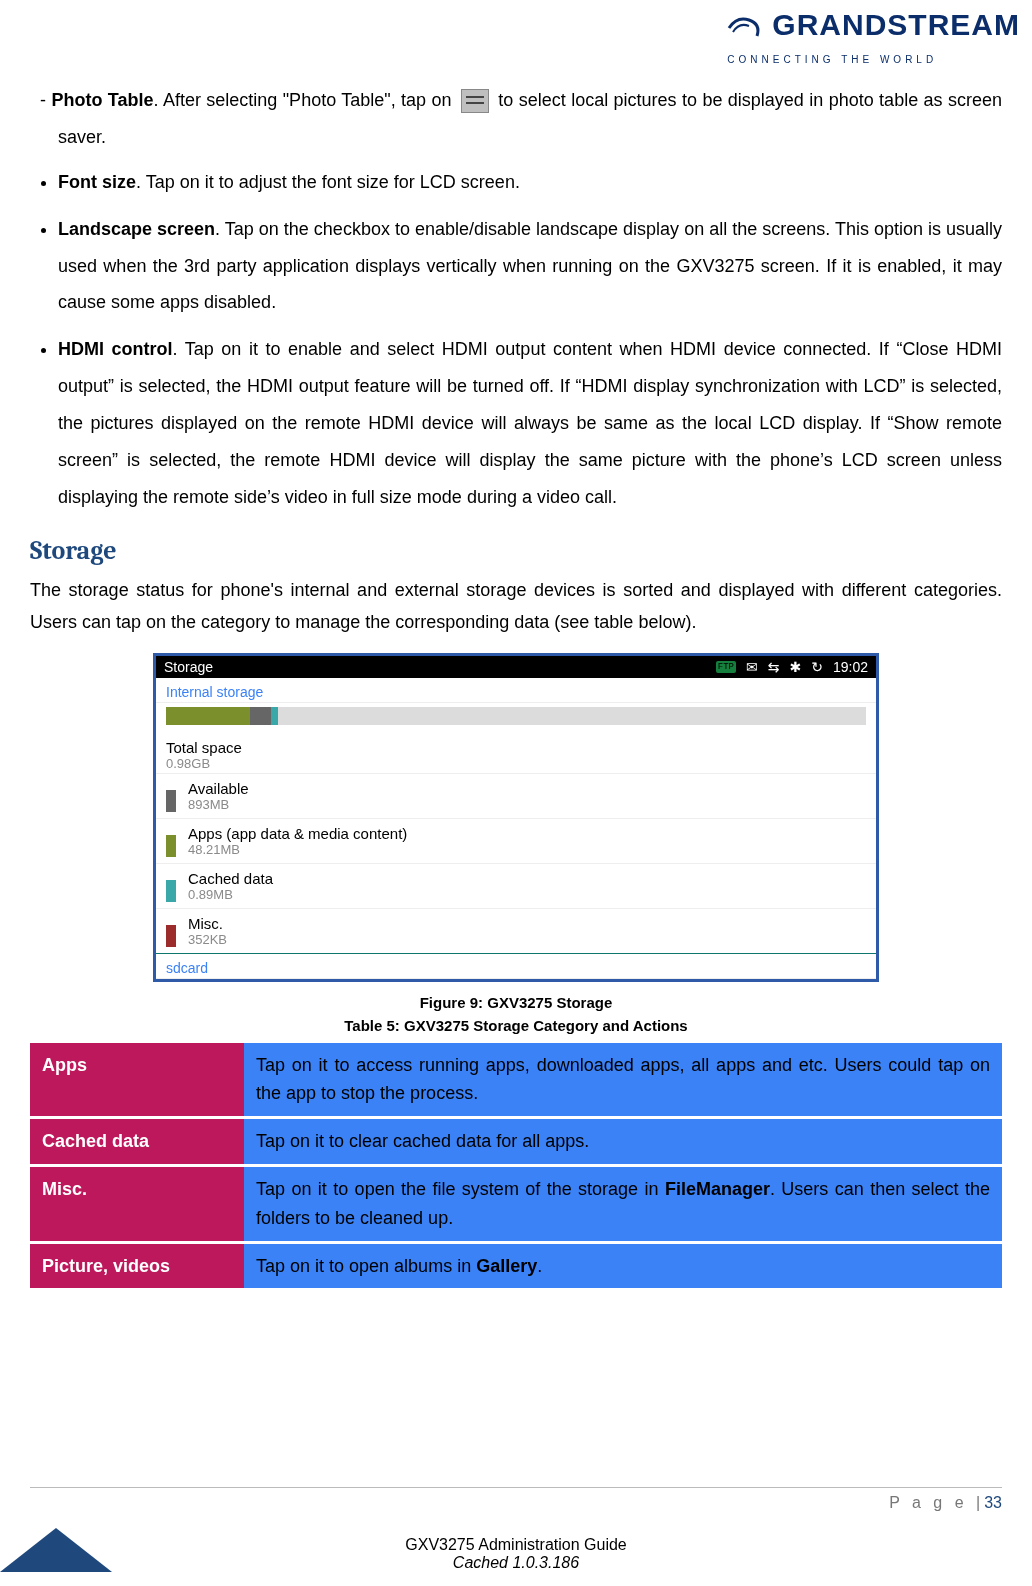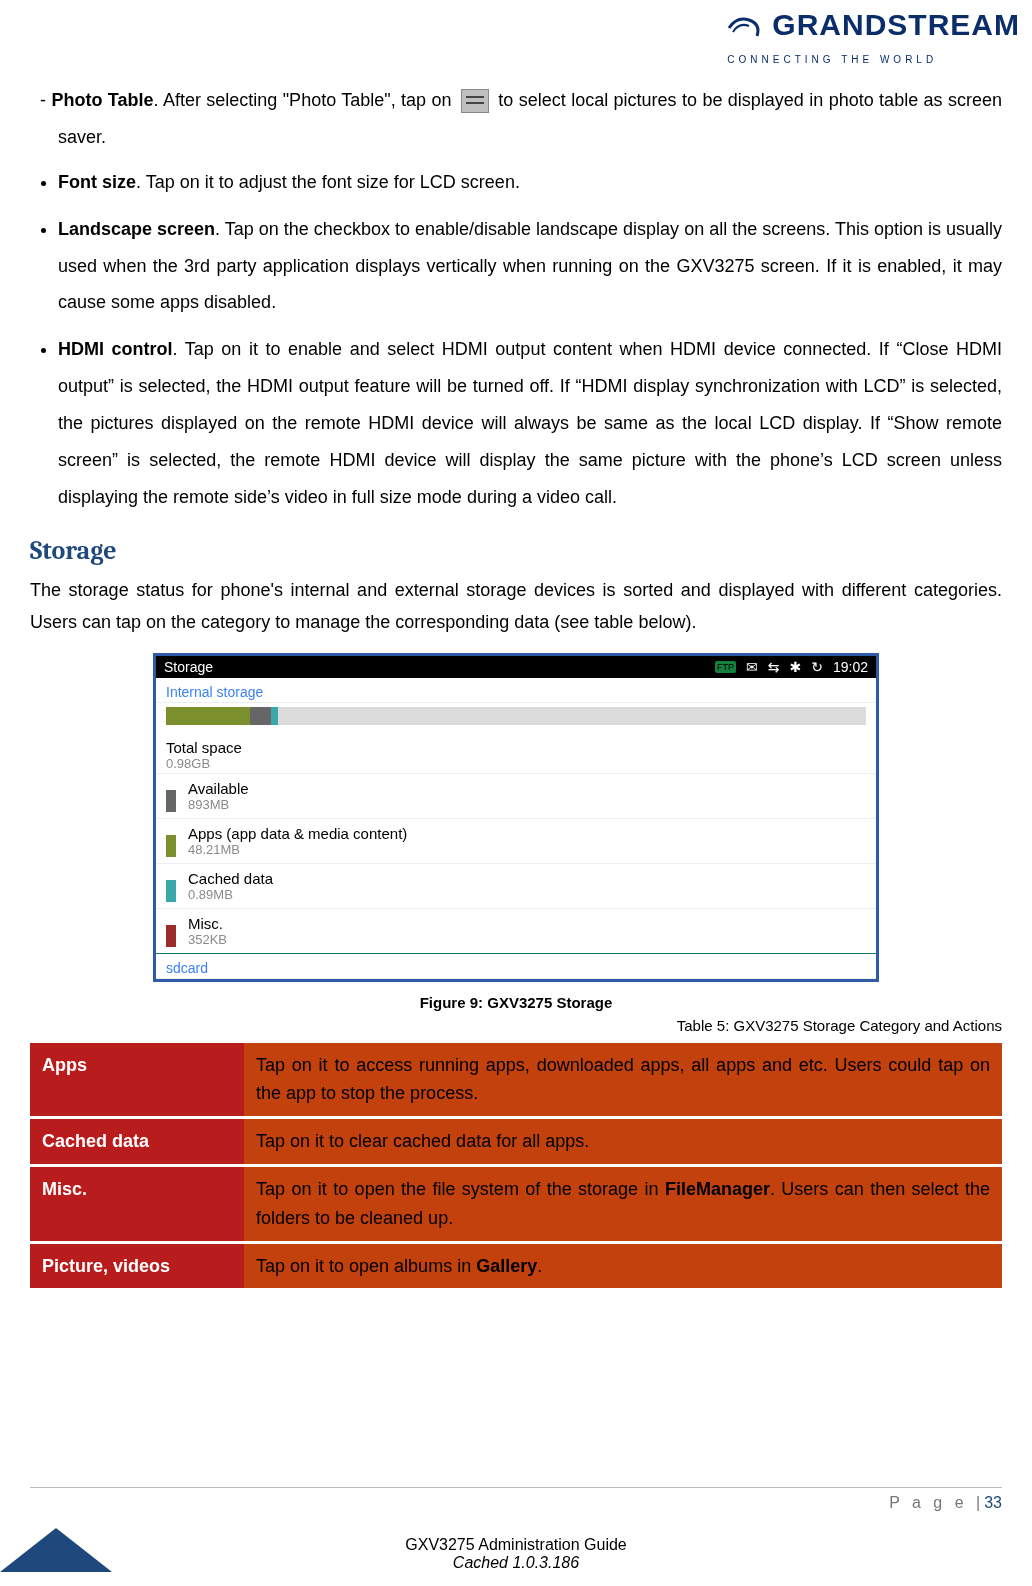--- a/index.html
+++ b/index.html
@@ -73,21 +73,21 @@
   h2.storage {
     font-family: "Cambria", "Times New Roman", serif;
     color: #1f497d;
     font-size: 26px;
     font-weight: bold;
     margin: 20px 0 8px 0;
   }
   .para { line-height: 1.8; text-align: justify; margin: 0 0 14px 0; }
   .center { text-align: center; }
   .fig-caption { font-weight: bold; font-size: 15px; margin: 12px 0 6px 0; }
-  .tbl-caption { font-weight: normal; font-size: 15px; margin: 0 0 6px 0; text-align: right; }
+  .tbl-caption { font-weight: bold; font-size: 15px; margin: 0 0 6px 0; }
 
   
   .shot {
     width: 720px;
     margin: 0 auto;
     border: 3px solid #2e5aa8;
     background: #fff;
     font-size: 15px;
   }
   .shot-titlebar {
@@ -130,24 +130,24 @@
   .shot-total .t2 { color:#8a8a8a; font-size:13px; }
 
   
   table.cat {
     width: 100%;
     border-collapse: separate;
     border-spacing: 0 3px;
   }
   table.cat td { padding: 8px 12px; vertical-align: top; line-height:1.6; }
   table.cat td.h {
-    background:#b91c1c; color:#fff; font-weight:bold; width: 190px;
+    background:#be185d; color:#fff; font-weight:bold; width: 190px;
   }
   table.cat td.d {
-    background:#c2410c; color:#000; text-align: justify;
+    background:#3b82f6; color:#000; text-align: justify;
   }
 
   .page-footer {
     position:absolute;
     bottom: 14px;
     left: 30px; width: 972px;
     text-align:center;
     font-size: 16px;
   }
   .page-footer .rule {
@@ -208,21 +208,21 @@
     </li>
   </ul>
 
   <h2 class="storage">Storage</h2>
   <p class="para">The storage status for phone's internal and external storage devices is sorted and displayed with different categories. Users can tap on the category to manage the corresponding data (see table below).</p>
 
   <div class="shot">
     <div class="shot-titlebar">
       <span>Storage</span>
       <span class="right">
-        <span style="background:#15803d;color:#000;font-size:9px;padding:1px 2px;border-radius:2px;">FTP</span>
+        <span style="background:#15803d;color:#000;font-size:9px;padding:1px 2px;border-radius:2px;font-family:Liberation Mono, monospace;">FTP</span>
         <span>✉</span>
         <span>⇆</span>
         <span>✱</span>
         <span>↻</span>
         <span>19:02</span>
       </span>
     </div>
     <div class="shot-section">Internal storage</div>
     <div class="shot-bar">
       <div class="bar-green"></div>

